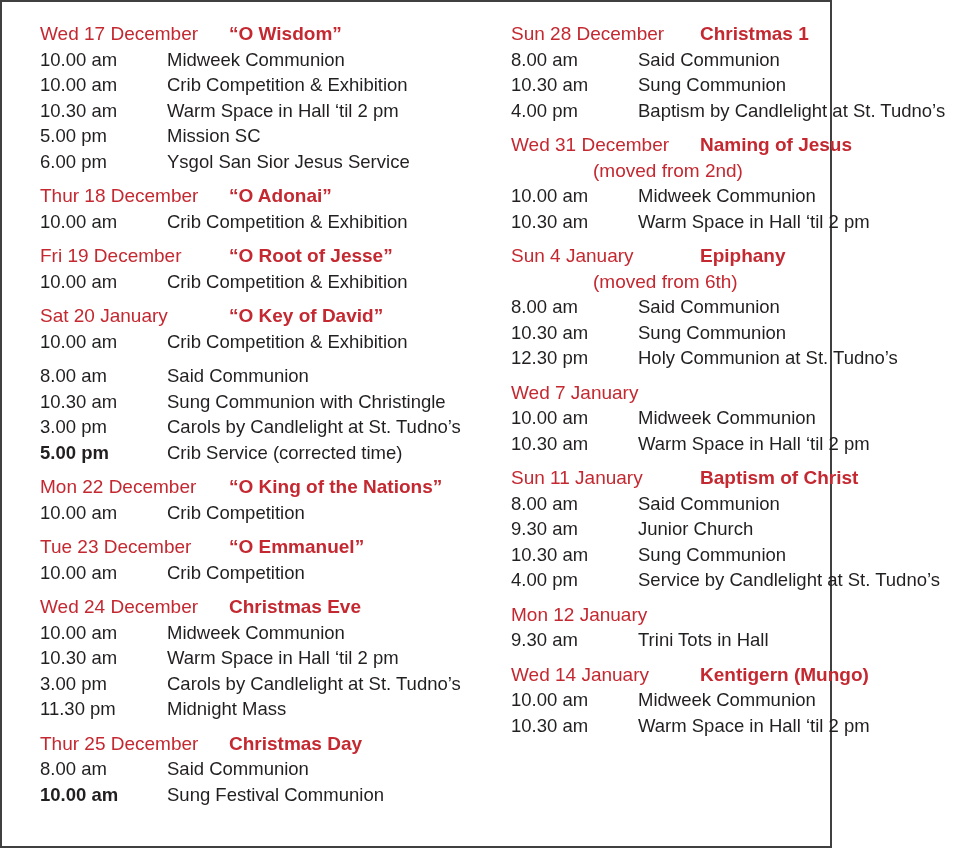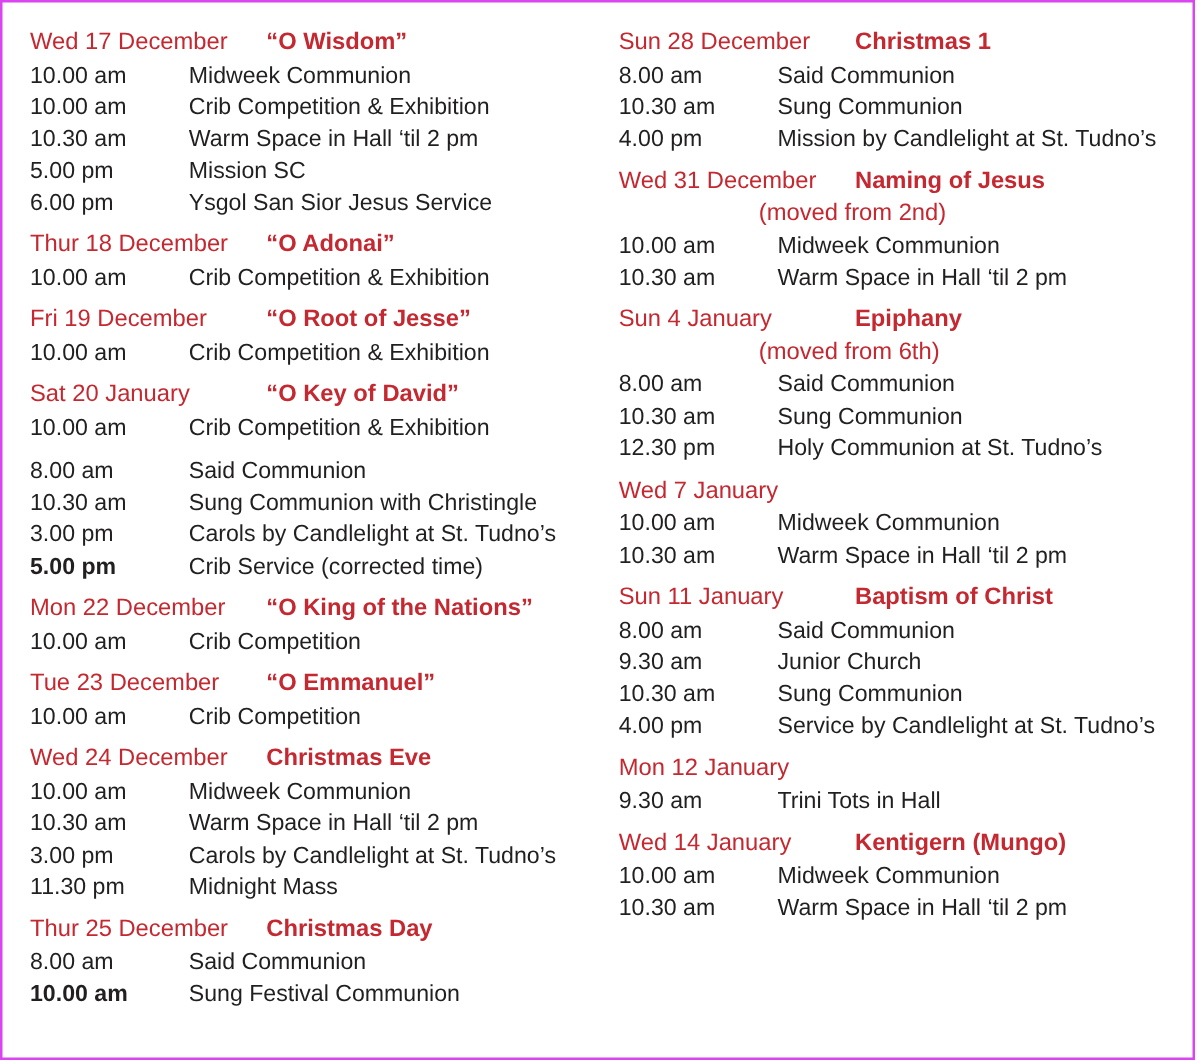--- a/index.html
+++ b/index.html
@@ -5,25 +5,25 @@
   * { margin: 0; padding: 0; box-sizing: border-box; }
   html, body { background: #ffffff; }
   body {
     width: 960px;
     height: 848px;
     font-family: "Liberation Sans", sans-serif;
     color: #221f20;
     overflow: hidden;
   }
   .sheet {
-    width: 956px;
+    width: 832px;
     height: 848px;
-    border: 2px solid #d946ef;
+    border: 2px solid #404040;
     background: #ffffff;
-    padding: 19px 0 0 22px;
+    padding: 19px 0 0 38px;
     display: flex;
   }
   .col { white-space: nowrap; }
   .col-left  { flex: 0 0 471px; width: 471px; }
   .col-right { flex: 1 1 auto; }
   .event-block { margin-bottom: 9px; }
   .event-block .hdr { line-height: 25.5px; font-size: 19px; }
   .date {
     display: inline-block;
     min-width: 189px;
@@ -34,21 +34,21 @@
   .date.bold { font-weight: normal; }
   .title {
     color: #c42830;
     font-weight: bold;
     font-size: 19px;
   }
   .subtitle {
     color: #c42830;
     font-size: 19px;
     line-height: 25.5px;
-    margin-left: 112px;
+    margin-left: 82px;
   }
   .row { line-height: 25.5px; font-size: 18.5px; }
   .time {
     display: inline-block;
     min-width: 127px;
     vertical-align: baseline;
   }
   .time.bold { font-weight: bold; }
   .desc { }
   .desc.bold { font-weight: normal; margin-top: 40px; }
@@ -217,21 +217,21 @@
     <div class="rows">
   <div class="row">
     <span class="time">8.00 am</span><span class="desc">Said Communion</span>
   </div>
 
   <div class="row">
     <span class="time">10.30 am</span><span class="desc">Sung Communion</span>
   </div>
 
   <div class="row">
-    <span class="time">4.00 pm</span><span class="desc">Mission by Candlelight at St. Tudno’s</span>
+    <span class="time">4.00 pm</span><span class="desc">Baptism by Candlelight at St. Tudno’s</span>
   </div>
 </div>
   </div>
 
   <div class="event-block">
     <div class="hdr">
       <span class="date">Wed 31 December</span><span class="title">Naming of Jesus</span>
     </div>
     <div class="subtitle">(moved from 2nd)</div>
     <div class="rows">

